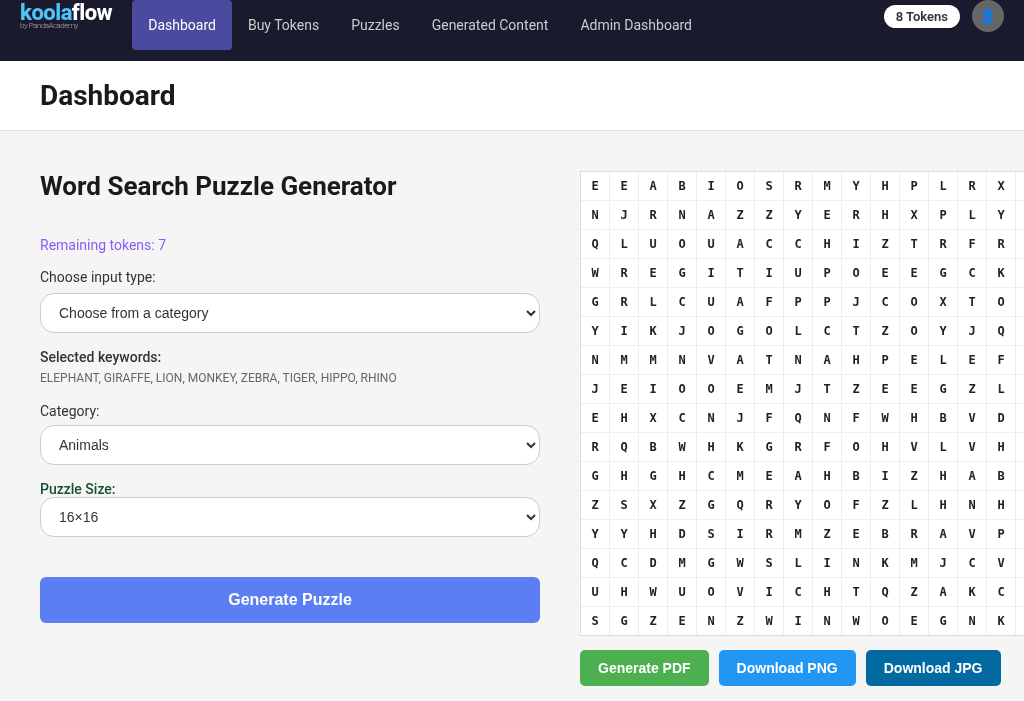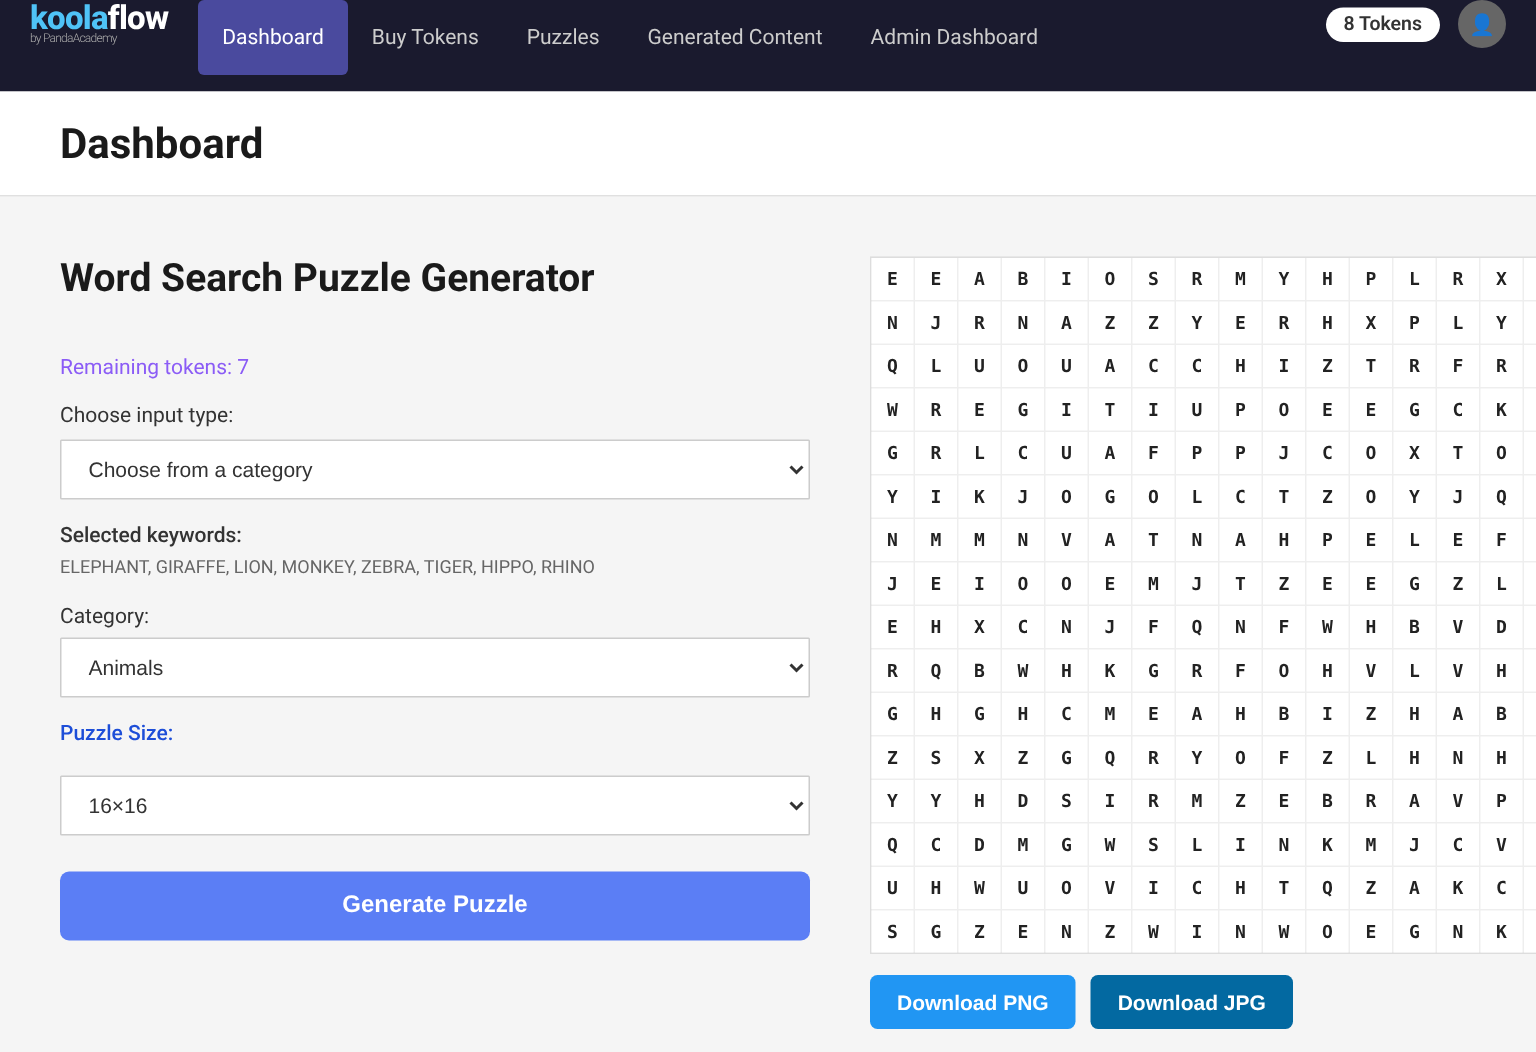--- a/index.html
+++ b/index.html
@@ -95,21 +95,21 @@
     }
     .input-type-label {
       font-size: 14px;
       color: #333;
       margin-bottom: 8px;
     }
     select {
       width: 100%;
       padding: 10px 14px;
       border: 1px solid #ccc;
-      border-radius: 1px;
+      border-radius: 14px;
       font-size: 14px;
       background: white;
       color: #333;
       appearance: auto;
       cursor: pointer;
       margin-bottom: 16px;
     }
     .selected-keywords-label {
       font-size: 14px;
       color: #333;
@@ -123,35 +123,35 @@
       line-height: 1.5;
     }
     .category-label {
       font-size: 14px;
       color: #333;
       font-weight: 400;
       margin-bottom: 6px;
     }
     .puzzle-size-label {
       font-size: 14px;
-      color: #1d4ed8;
+      color: #14532d;
       font-weight: 500;
-      margin-bottom: 20px;
+      margin-bottom: 0;
     }
     .generate-btn {
       width: 100%;
       padding: 14px;
       background: #5b7ef5;
       color: white;
       border: none;
       border-radius: 6px;
       font-size: 16px;
       font-weight: 600;
       cursor: pointer;
-      margin-top: 8px;
+      margin-top: 24px;
     }
 
     
     .right-panel { flex: 1; }
     .puzzle-grid {
       display: grid;
       grid-template-columns: repeat(16, 28px);
       grid-template-rows: repeat(16, 28px);
       gap: 1px;
       background: #eee;
@@ -513,18 +513,19 @@
         <div class="grid-cell">N</div>
         <div class="grid-cell">W</div>
         <div class="grid-cell">O</div>
         <div class="grid-cell">E</div>
         <div class="grid-cell">G</div>
         <div class="grid-cell">N</div>
         <div class="grid-cell">K</div>
         <div class="grid-cell">W</div>
       </div>
     <div class="puzzle-buttons">
+      <button class="btn-pdf">Generate PDF</button>
       <button class="btn-png">Download PNG</button>
       <button class="btn-jpg">Download JPG</button>
     </div>
   </div>
 
 </div>
 
 </body></html>

